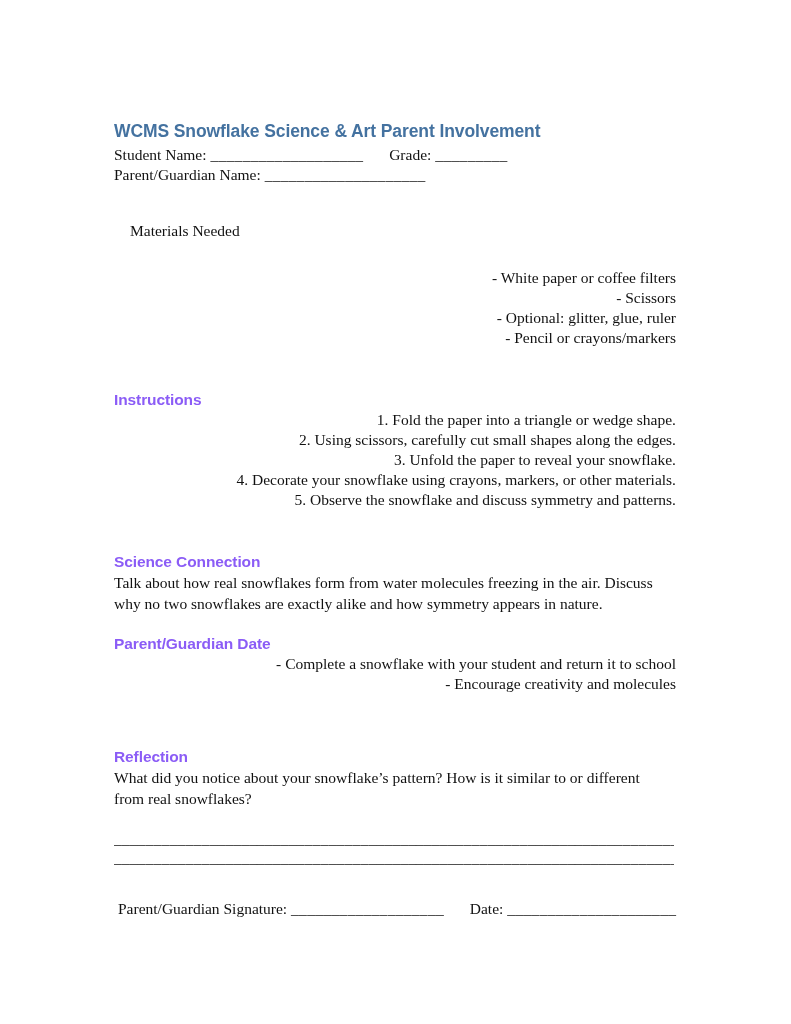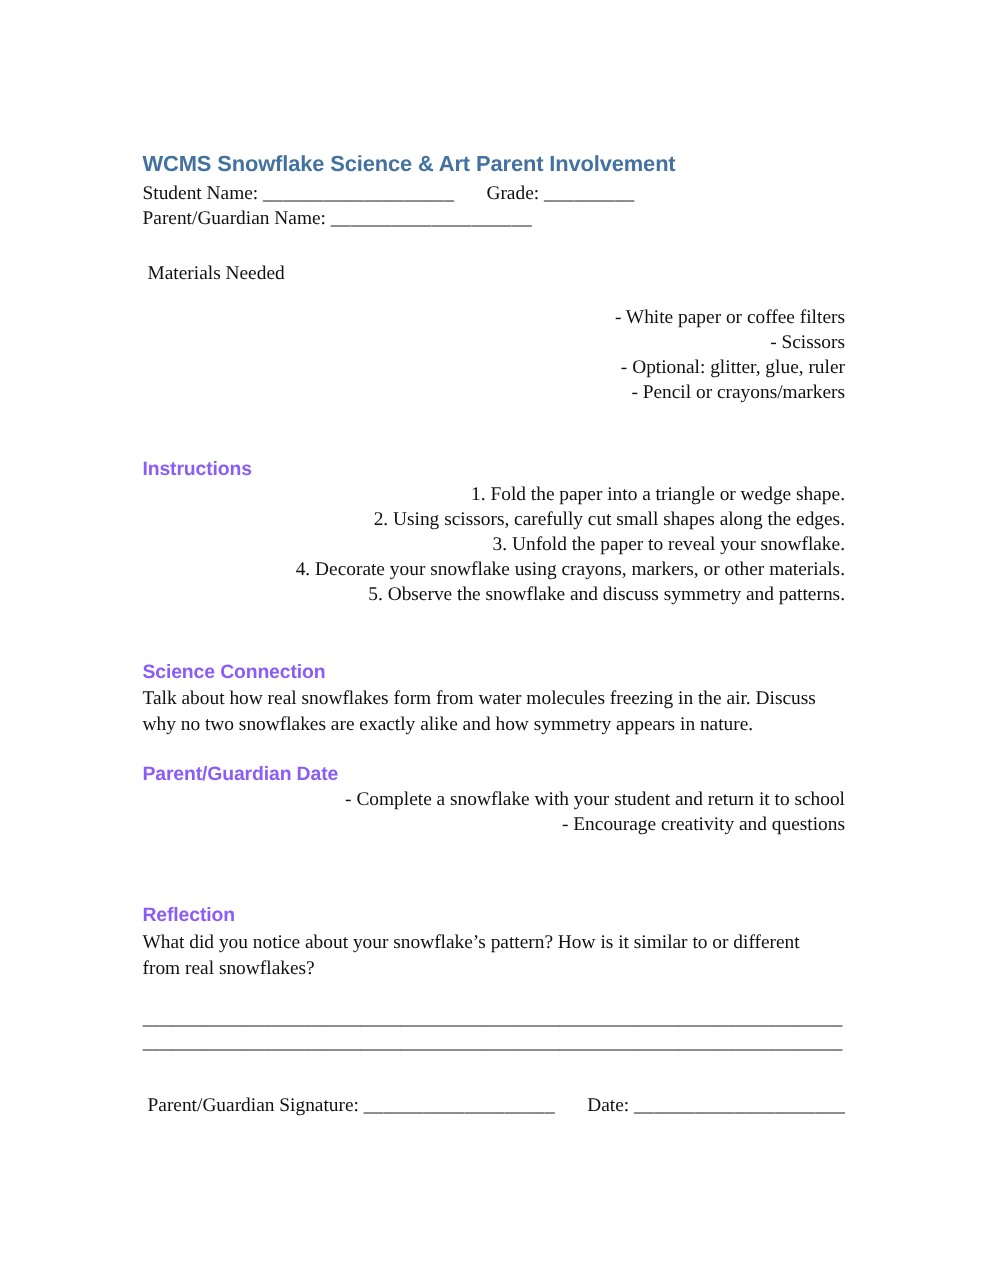--- a/index.html
+++ b/index.html
@@ -65,21 +65,21 @@
   }
   .para {
     font-size: 15.5px;
     line-height: 21px;
     margin: 0;
     width: 558px;
   }
   .plain-heading {
     font-size: 15.5px;
     line-height: 20px;
-    margin: 4px;
+    margin: 16px;
   }
   .gap-s  { height: 11px; }
   .gap-m  { height: 20px; }
   .gap-l  { height: 32px; }
   .gap-xl { height: 42px; }
 
   .list { margin: 0; padding: 0; text-align: right; }
   .list .line { white-space: nowrap; }
 
   .field-row { font-size: 15.5px; line-height: 20px; white-space: nowrap; }
@@ -157,21 +157,21 @@
 
     <h2 class="section-heading">Science Connection</h2>
     <p class="para">Talk about how real snowflakes form from water molecules freezing in the air. Discuss why no two snowflakes are exactly alike and how symmetry appears in nature.</p>
 
     <div class="gap-m"></div>
 
     <h2 class="section-heading">Parent/Guardian Date</h2>
 
     <div class="list">
       <p class="line">- Complete a snowflake with your student and return it to school</p>
-      <p class="line">- Encourage creativity and questions</p>
+      <p class="line">- Encourage creativity and molecules</p>
     </div>
 
     <div class="gap-xl"></div>
     <div class="gap-s"></div>
 
     <h2 class="section-heading">Reflection</h2>
     <p class="para">What did you notice about your snowflake’s pattern? How is it similar to or different from real snowflakes?</p>
 
     <div class="gap-m"></div>
 

